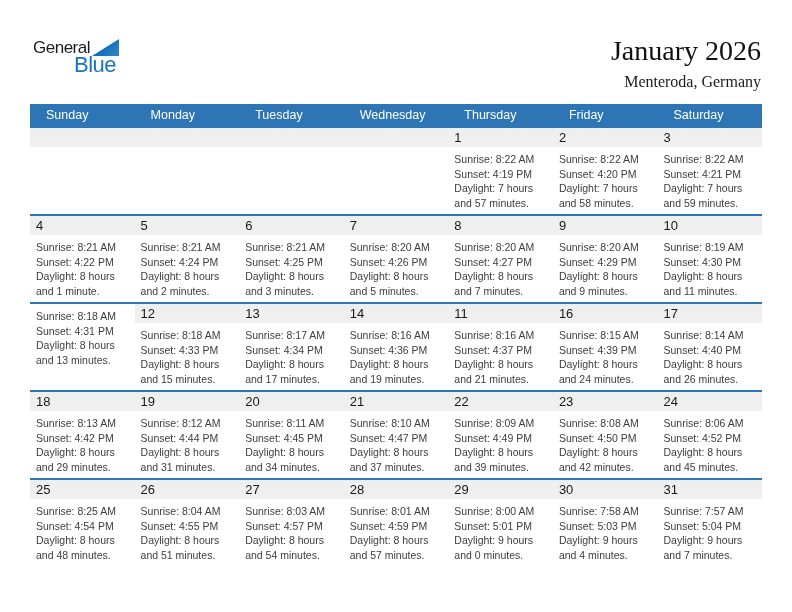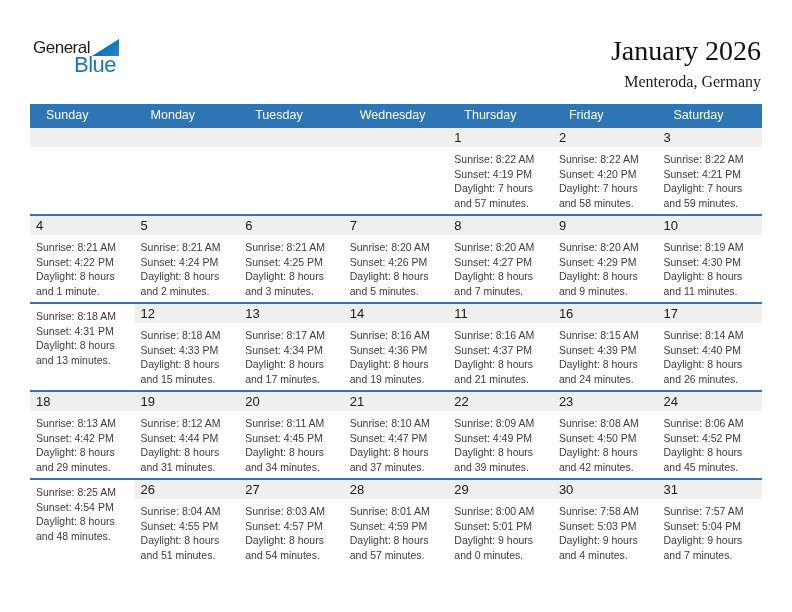--- a/index.html
+++ b/index.html
@@ -312,20 +312,21 @@
             <div class="details">
               <div class="detail-line">Sunrise: 8:06 AM</div>
               <div class="detail-line">Sunset: 4:52 PM</div>
               <div class="detail-line">Daylight: 8 hours</div>
               <div class="detail-line">and 45 minutes.</div>
             </div>
           </div>
         </div>
         <div class="week">
           <div class="cell">
+            <div class="num-band">25</div>
             <div class="details">
               <div class="detail-line">Sunrise: 8:25 AM</div>
               <div class="detail-line">Sunset: 4:54 PM</div>
               <div class="detail-line">Daylight: 8 hours</div>
               <div class="detail-line">and 48 minutes.</div>
             </div>
           </div>
           <div class="cell">
             <div class="num-band">26</div>
             <div class="details">

